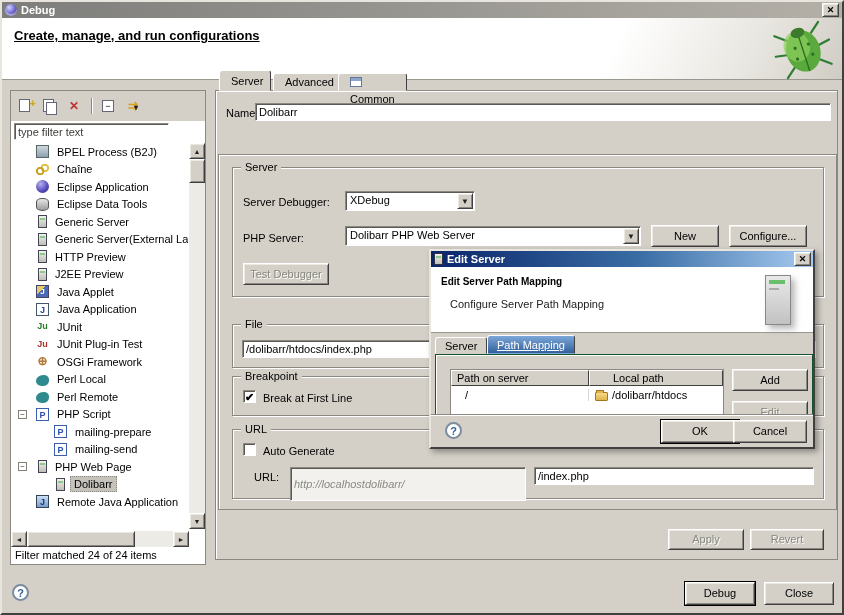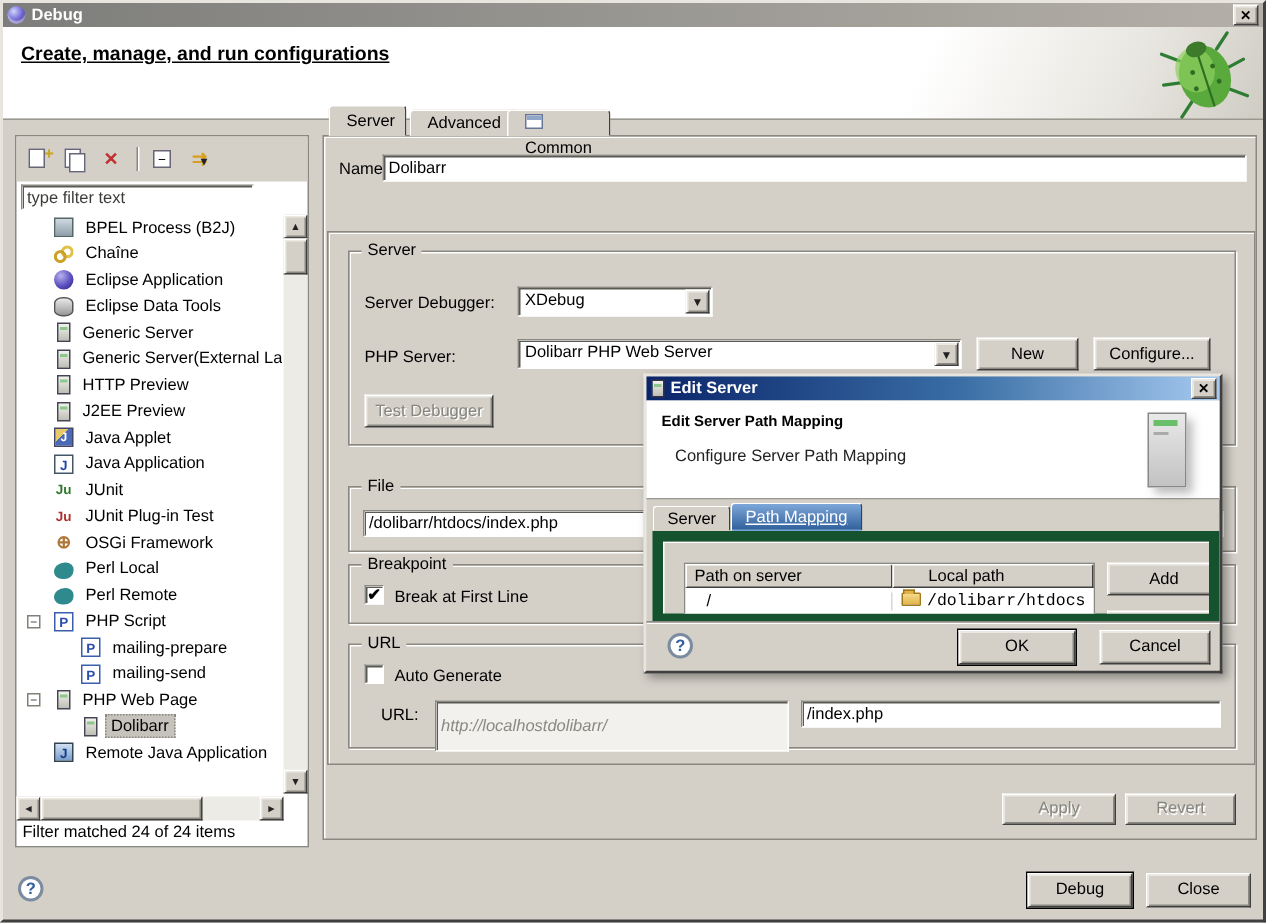--- a/index.html
+++ b/index.html
@@ -114,29 +114,29 @@
   .dheader .h2{position:absolute;left:19px;top:31px;color:#222;}
   .server-art{position:absolute;right:22px;top:8px;width:26px;height:50px;
       background:linear-gradient(#6abf6a,#6abf6a) no-repeat 3px 4px/16px 4px,
                  linear-gradient(#aaa,#aaa) no-repeat 3px 12px/10px 2px,
                  linear-gradient(#e9e9e9,#c2c2c2);
       border:1px solid #888;box-shadow:4px 4px 6px rgba(120,120,120,.5);}
   .dtabs-row{position:absolute;left:0;top:84px;right:0;height:19px;}
   .dtab{position:absolute;bottom:0;background:#d4d0c8;border:1px solid;border-color:#fff #404040 transparent #fff;
         border-radius:3px 3px 0 0;padding:0 9px;line-height:16px;height:17px;}
   .dtab.active{background:linear-gradient(#7da7d9,#31619c);color:#fff;text-decoration:underline;height:19px;line-height:18px;z-index:2;}
-  .dpane{position:absolute;left:4px;top:103px;width:378px;height:62px;border:7px solid #14532d;
+  .dpane{position:absolute;left:4px;top:103px;width:378px;height:62px;border:1px solid #14532d;
          box-shadow:inset 1px 1px 0 #fff;background:#d4d0c8;overflow:hidden;}
   .map-table{position:absolute;left:14px;top:14px;width:274px;background:#fff;border:1px solid #8a8880;}
   .mt-head{display:flex;height:16px;}
   .mt-h{background:#d4d0c8;border:1px solid;border-color:#fff #404040 #404040 #fff;padding:1px 5px;}
   .mt-h.c1{width:139px;}.mt-h.c2{width:135px;}
   .mt-row{display:flex;height:17px;background:#fff;align-items:center;}
   .mt-c1{width:139px;padding-left:14px;border-right:1px solid #d8d6d0;}
-  .mt-c2{width:135px;display:flex;align-items:flex-start;gap:4px;padding-left:6px;font-family:Liberation Mono, monospace;}
+  .mt-c2{width:135px;display:flex;align-items:flex-end;gap:4px;padding-left:6px;}
   .folder-icon{display:inline-block;width:13px;height:9px;background:linear-gradient(#f7d98a,#e0b448);
       border:1px solid #a07820;border-radius:1px;position:relative;}
   .folder-icon::before{content:"";position:absolute;left:0;top:-3px;width:6px;height:2px;
       background:#e0b448;border:1px solid #a07820;border-bottom:none;}
   .dbottom{position:absolute;left:0;bottom:0;right:0;height:33px;background:#d4d0c8;
            border-top:1px solid #8a8880;box-shadow:inset 0 1px 0 #fff;z-index:3;}
   
   .footer-btn{height:23px;}
 </style>
 </head>
@@ -393,21 +393,21 @@
       </div>
       <span class="btn raised" style="left:296px;top:14px;width:76px;height:22px;">
           <span class="lbl" style="line-height:20px;">Add</span>
         </span>
       <span class="btn raised disabled" style="left:296px;top:46px;width:76px;height:22px;">
           <span class="lbl" style="line-height:20px;">Edit</span>
         </span>
     </div>
     <div class="dbottom">
       <span class="help-circle" style="left:14px;top:7px;">?</span>
-      <span class="btn raised default" style="left:208px;top:5px;width:78px;height:23px;">
+      <span class="btn raised default" style="left:230px;top:5px;width:78px;height:23px;">
           <span class="lbl" style="line-height:21px;">OK</span>
         </span>
       <span class="btn raised" style="left:302px;top:5px;width:74px;height:23px;">
           <span class="lbl" style="line-height:21px;">Cancel</span>
         </span>
     </div>
   </div>
 
   <span class="help-circle" style="left:10px;top:582px;">?</span>
   <span class="btn raised default footer-btn" style="left:683px;top:580px;width:70px;">

